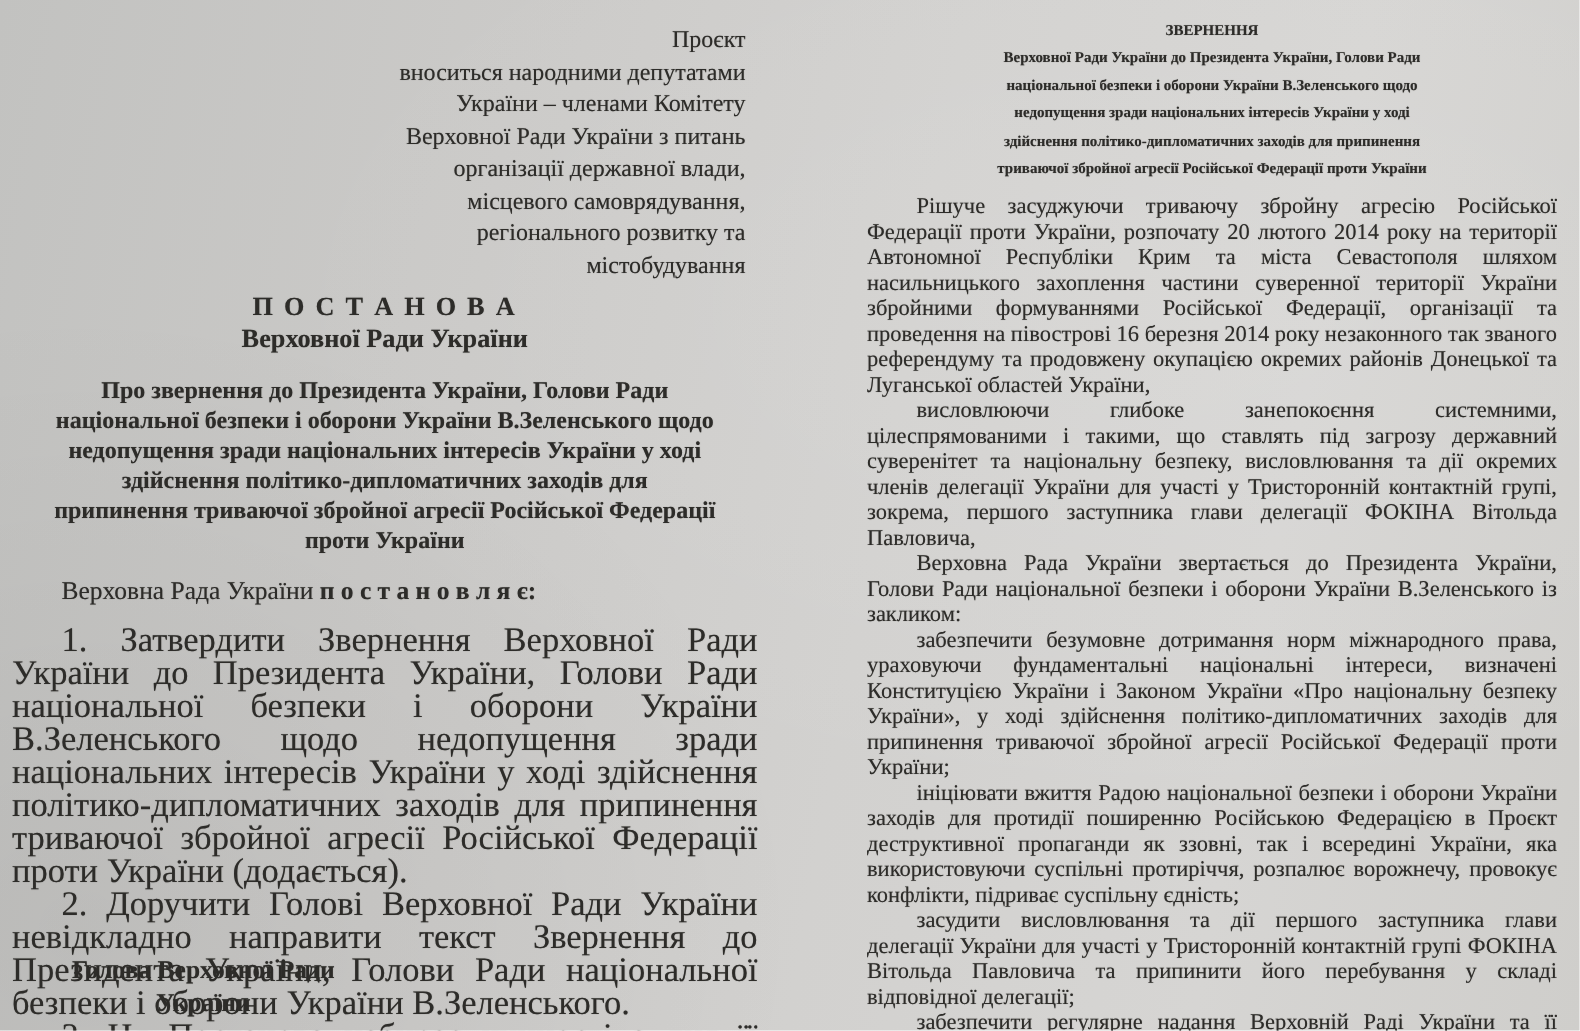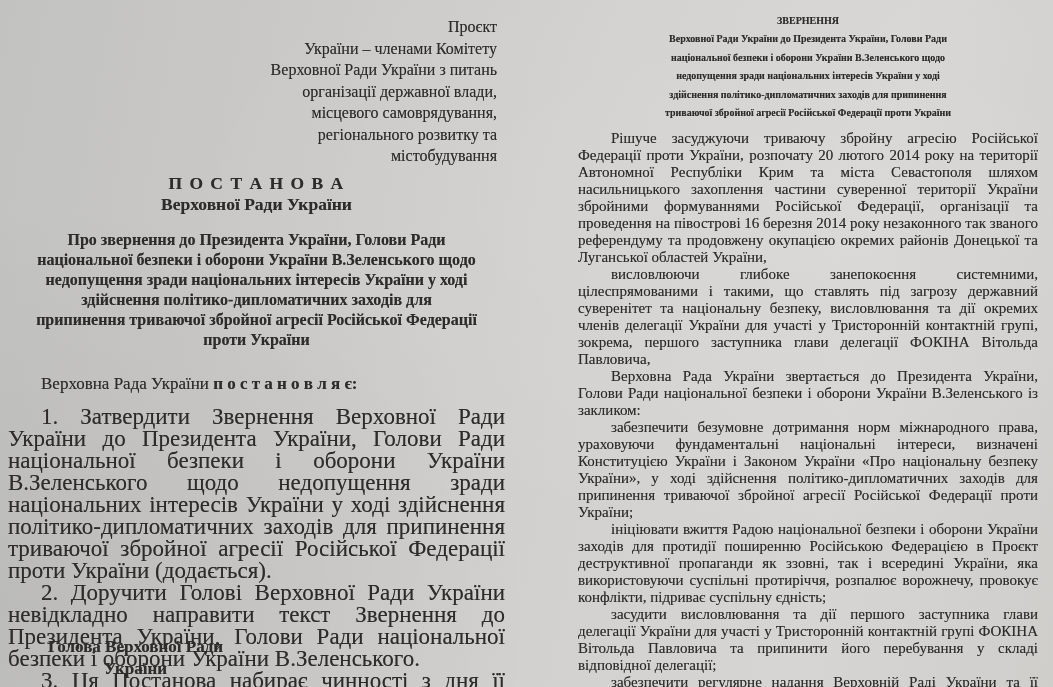--- a/index.html
+++ b/index.html
@@ -51,21 +51,21 @@
   .doc-type .spaced { letter-spacing: 1.5px; }
   .res-title {
     margin-top: 15px;
     text-align: center;
     font-weight: bold;
     font-size: 16px;
     line-height: 20px;
   }
   .res-title div { white-space: nowrap; }
   .enacting {
-    margin-top: 23px;
+    margin-top: 12px;
     text-indent: 33px;
     font-size: 17px;
     line-height: 22px;
   }
   .enacting .verb { font-weight: bold; }
   .items { margin-top: 11px; }
   .items p {
     margin: 0;
     text-indent: 33px;
     text-align: justify;
@@ -103,20 +103,21 @@
 </style>
 </head>
 <body>
 
 <div class="scan-texture"></div>
 
 <div class="page page-left">
 
   <div class="submission">
     <div>Проєкт</div>
+    <div>вноситься народними депутатами</div>
     <div>України – членами Комітету</div>
     <div>Верховної Ради України з питань</div>
     <div>організації державної влади,</div>
     <div>місцевого самоврядування,</div>
     <div>регіонального розвитку та</div>
     <div>містобудування</div>
   </div>
 
   <div class="doc-type">
     <div class="spaced">П О С Т А Н О В А</div>

